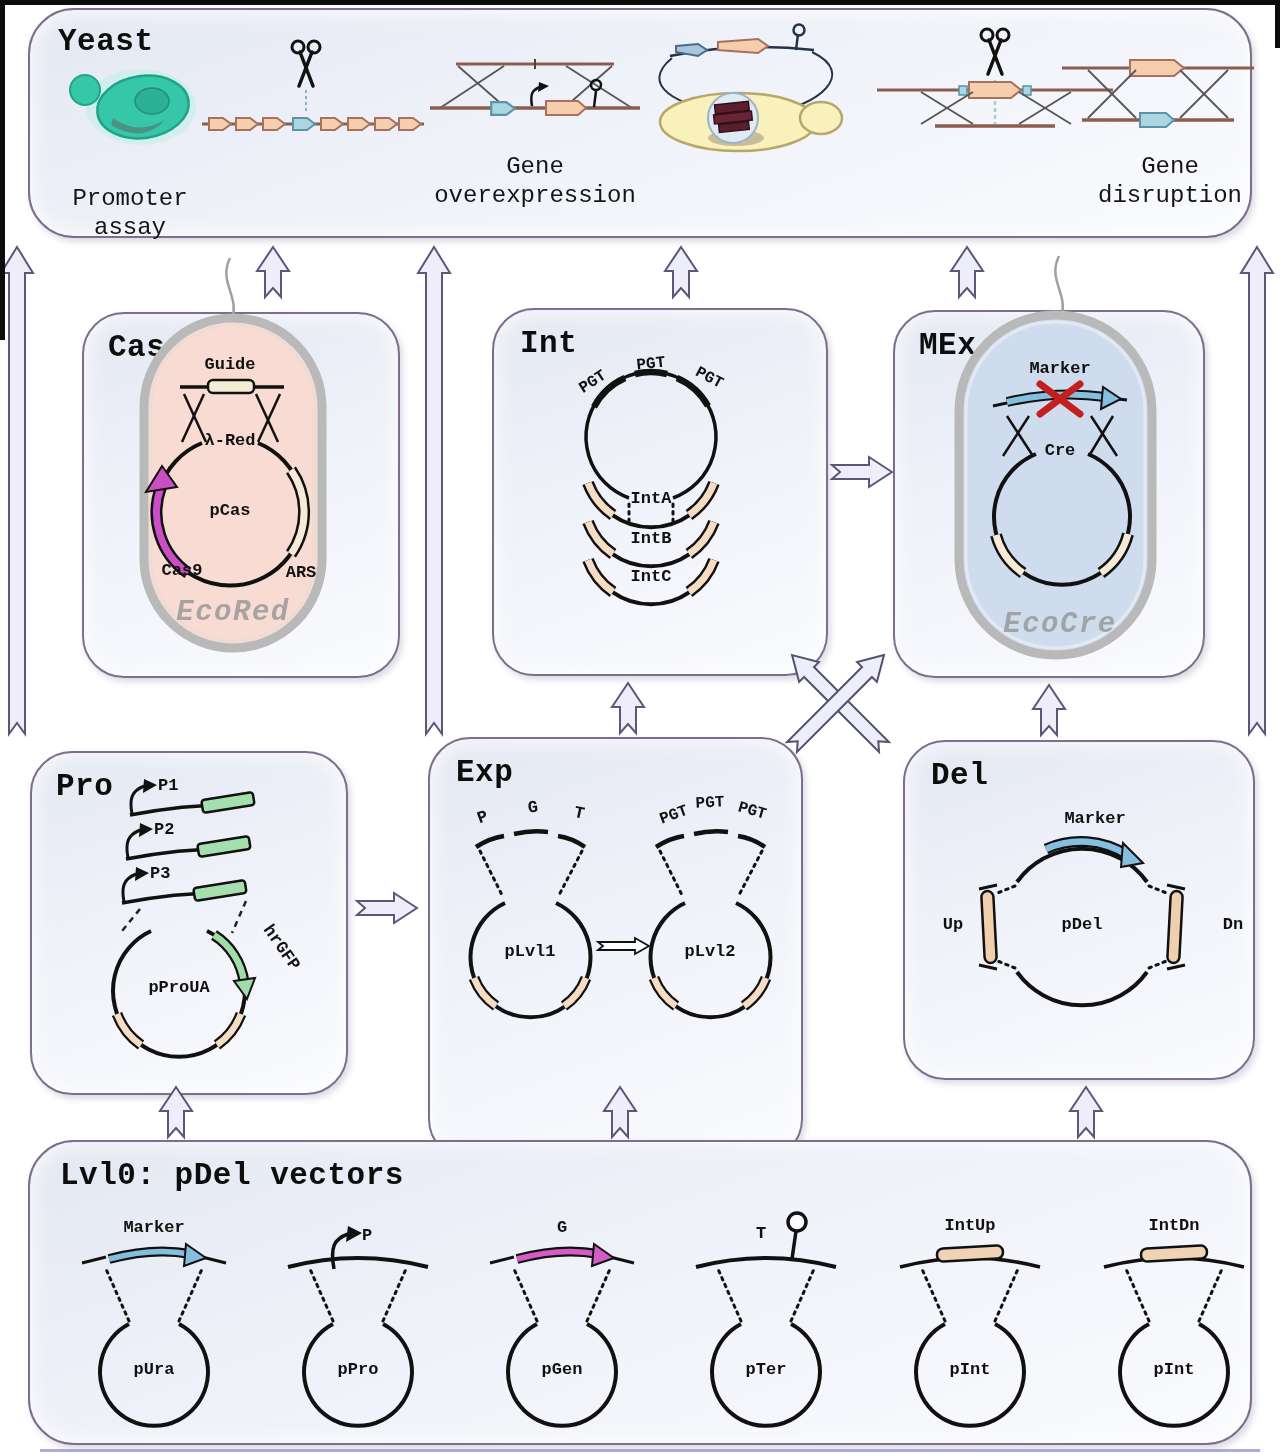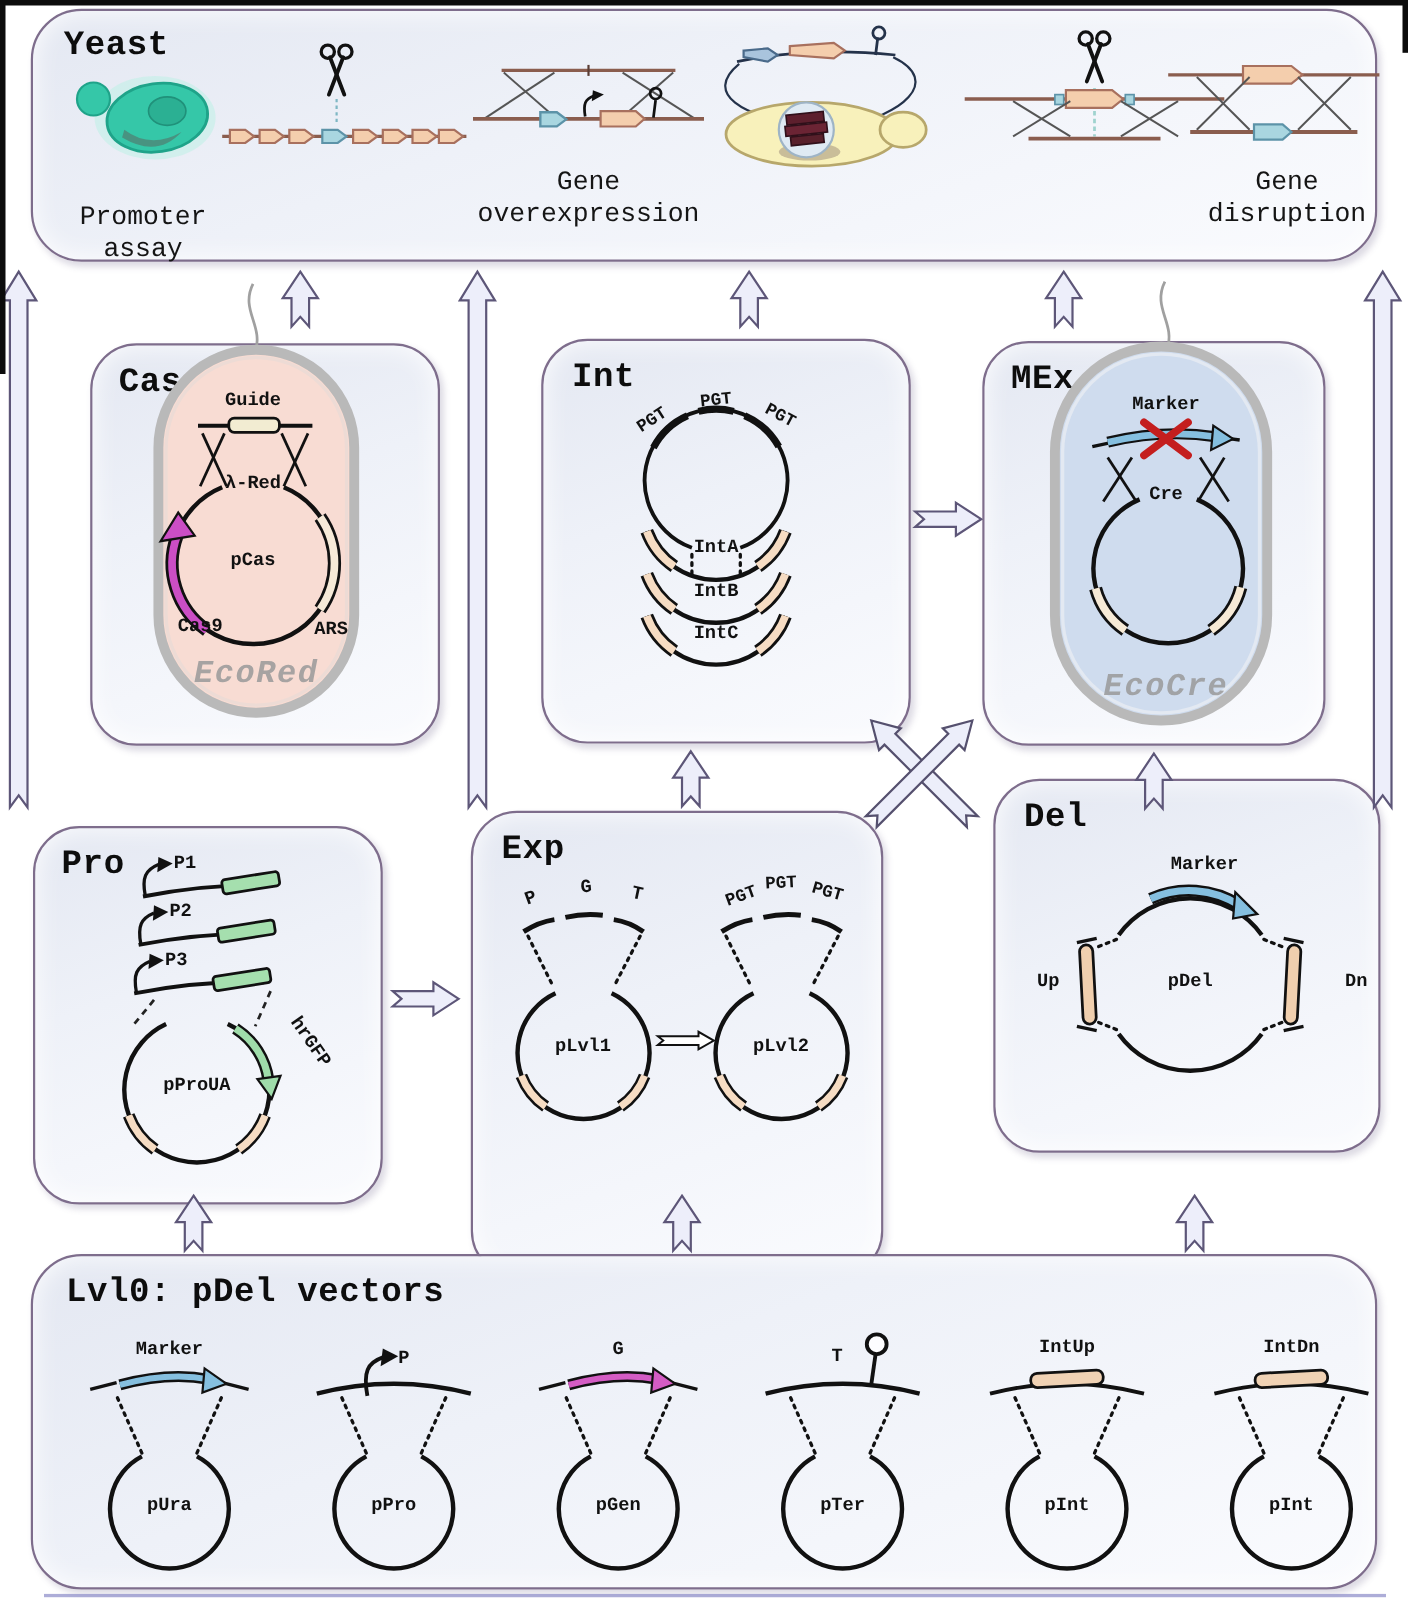--- a/index.html
+++ b/index.html
@@ -316,21 +316,21 @@
     <div class="lbl" style="left:38px;top:70px;width:30px;transform:rotate(-20deg);">P</div>
     <div class="lbl" style="left:88px;top:60px;width:30px;transform:rotate(-5deg);">G</div>
     <div class="lbl" style="left:134px;top:66px;width:30px;transform:rotate(12deg);">T</div>
     <div class="lbl" style="left:58px;top:204px;width:84px;">pLvl1</div>
     <div class="lbl small" style="left:216px;top:68px;width:56px;transform:rotate(-20deg);">PGT</div>
     <div class="lbl small" style="left:252px;top:56px;width:56px;transform:rotate(-3deg);">PGT</div>
     <div class="lbl small" style="left:294px;top:64px;width:56px;transform:rotate(16deg);">PGT</div>
     <div class="lbl" style="left:238px;top:204px;width:84px;">pLvl2</div>
   </div>
 
-  <div class="panel small" style="left:903px;top:708px;width:352px;height:340px;">
+  <div class="panel small" style="left:903px;top:740px;width:352px;height:340px;">
     <div class="title" style="left:26px;top:16px;">Del</div>
     <svg style="left:0;top:0;" width="352" height="340">
       <path d="M112 140 A 80 80 0 0 1 242 140" fill="none" stroke="#111" stroke-width="4"></path>
       <path d="M112 230 A 80 80 0 0 0 242 230" fill="none" stroke="#111" stroke-width="4"></path>
       <path d="M141 107 A 86 86 0 0 1 222 113" fill="none" stroke="#111" stroke-width="11"></path>
       <path d="M141 107 A 86 86 0 0 1 222 113" fill="none" stroke="#85bfdf" stroke-width="6.5"></path>
       <polygon points="238,121 218,101 216,125" fill="#85bfdf" stroke="#111" stroke-width="2"></polygon>
       <g stroke="#111" stroke-width="3" stroke-dasharray="2.5 5" stroke-linecap="round">
         <line x1="110" y1="144" x2="90" y2="152"></line>
           <line x1="110" y1="226" x2="90" y2="218"></line>

